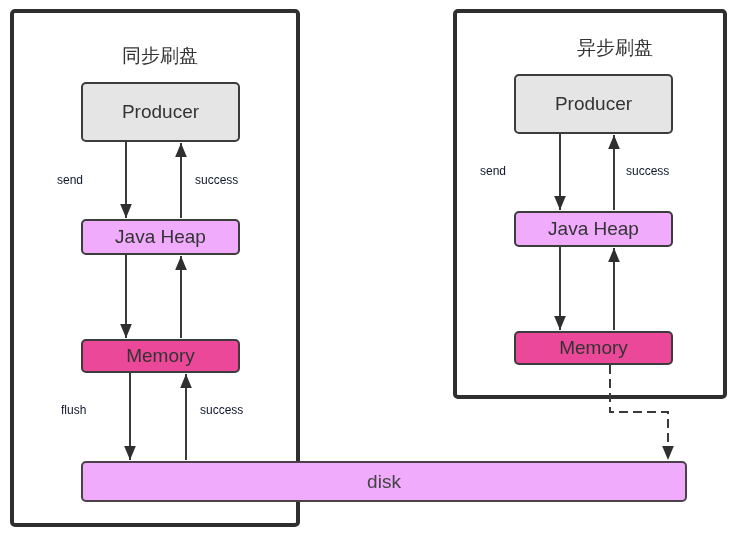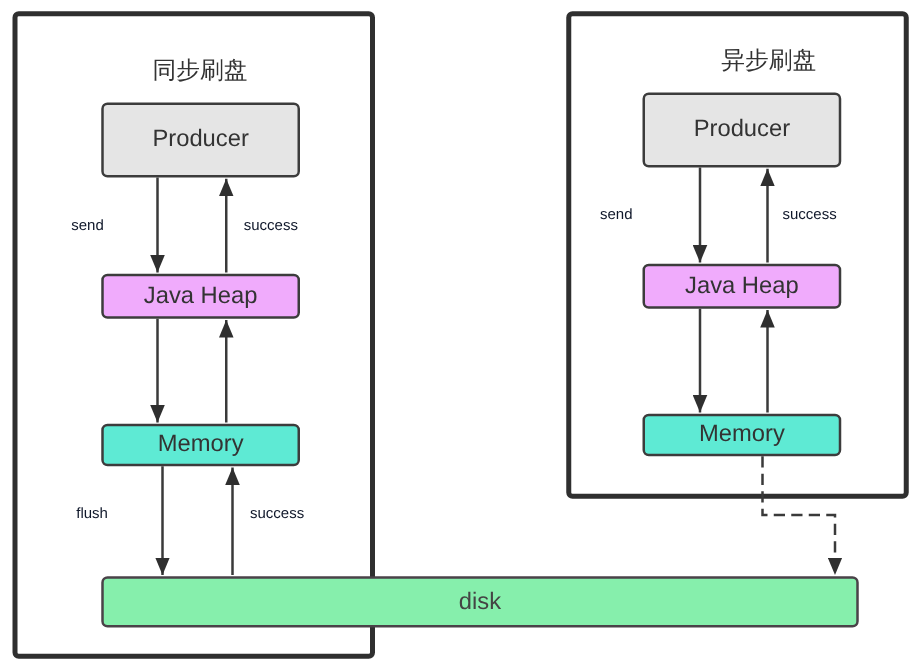--- a/index.html
+++ b/index.html
@@ -4,22 +4,22 @@
 <style>
   html, body { margin: 0; padding: 0; background: #ffffff; }
   body { width: 734px; height: 534px; position: relative; overflow: hidden;
          font-family: "Liberation Sans", "DejaVu Sans", sans-serif; color: #333; }
   .container { position: absolute; border: 4px solid #2f2f2f; border-radius: 5px; box-sizing: border-box; background: #fff; }
   .title { position: absolute; font-size: 19px; color: #333; text-align: center; width: 200px; font-family: Liberation Mono, monospace; }
   .node { position: absolute; box-sizing: border-box; border: 2px solid #3c3c3c; border-radius: 5px;
           display: flex; align-items: center; justify-content: center; font-size: 19px; color: #333; }
   .producer { background: #e5e5e5; }
   .heap { background: #f0abfc; }
-  .memory { background: #5eead4; }
-  .disk { background: #86efac; border-color: #4a4248; color: #444; }
+  .memory { background: #ec4899; }
+  .disk { background: #f0abfc; border-color: #4a4248; color: #444; }
   .label { position: absolute; font-size: 12px; color: #0f172a; }
   svg.wires { position: absolute; left: 0; top: 0; }
 </style>
 </head>
 <body>
 
 <div class="container" style="left:10px; top:9px; width:290px; height:518px;"></div>
 
 <div class="container" style="left:453px; top:9px; width:274px; height:390px;"></div>
 

